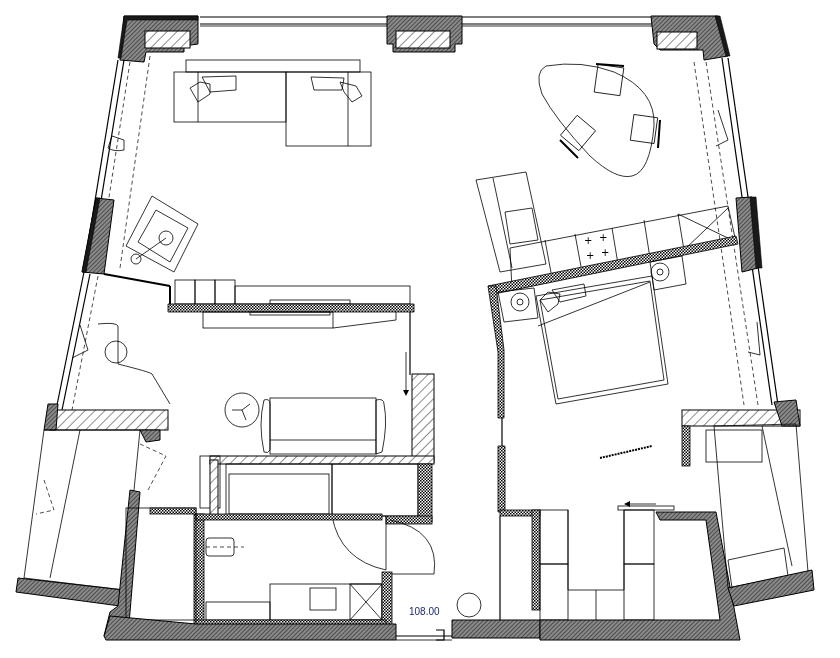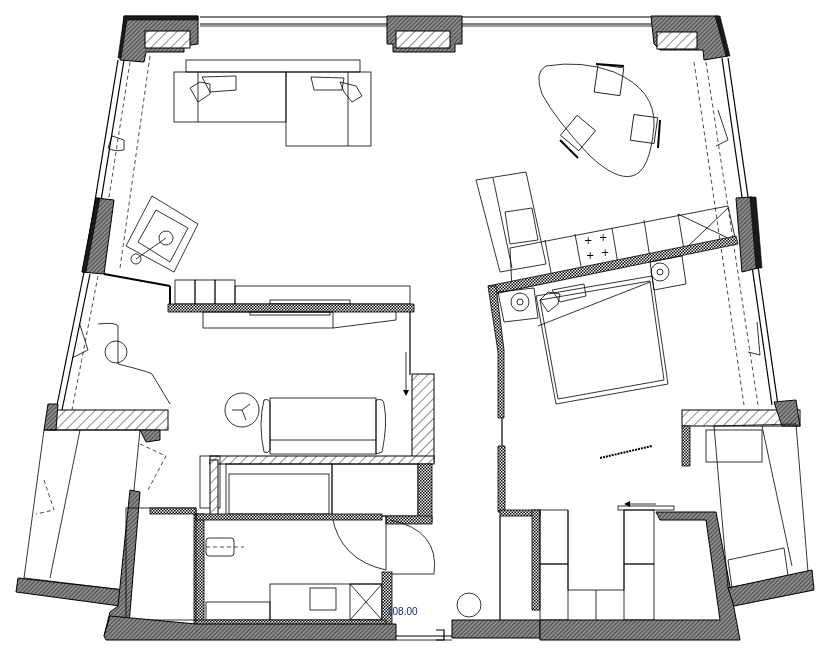--- a/index.html
+++ b/index.html
@@ -1,18 +1,18 @@
 <!DOCTYPE html>
 <html><head>
 <meta charset="utf-8">
 <style>
   html, body { margin: 0; padding: 0; background: #ffffff; }
   body { width: 840px; height: 658px; overflow: hidden; font-family: "Liberation Sans", sans-serif; }
   .plan { position: absolute; left: 0; top: 0; width: 840px; height: 658px; }
-  .area-label { position: absolute; left: 387px; top: 606px; font-size: 10px; color: #1a2a6c; font-family: "Liberation Sans", sans-serif; }
+  .area-label { position: absolute; left: 409px; top: 606px; font-size: 10px; color: #1a2a6c; font-family: "Liberation Sans", sans-serif; }
   svg { display: block; }
   .w { fill: none; stroke: #000; stroke-width: 1.2; }
   .t { fill: none; stroke: #000; stroke-width: 0.8; }
   .th { fill: none; stroke: #000; stroke-width: 2; }
   .d { fill: none; stroke: #000; stroke-width: 0.7; stroke-dasharray: 4 3; }
   .dk { fill: url(#hatchDark); stroke: #000; stroke-width: 1; }
   .lt { fill: url(#hatchLight); stroke: #000; stroke-width: 1; }
   .ck { fill: url(#checker); stroke: #000; stroke-width: 0.8; }
   .blk { fill: #1a1a1a; stroke: #000; stroke-width: 0.6; }
 </style>

